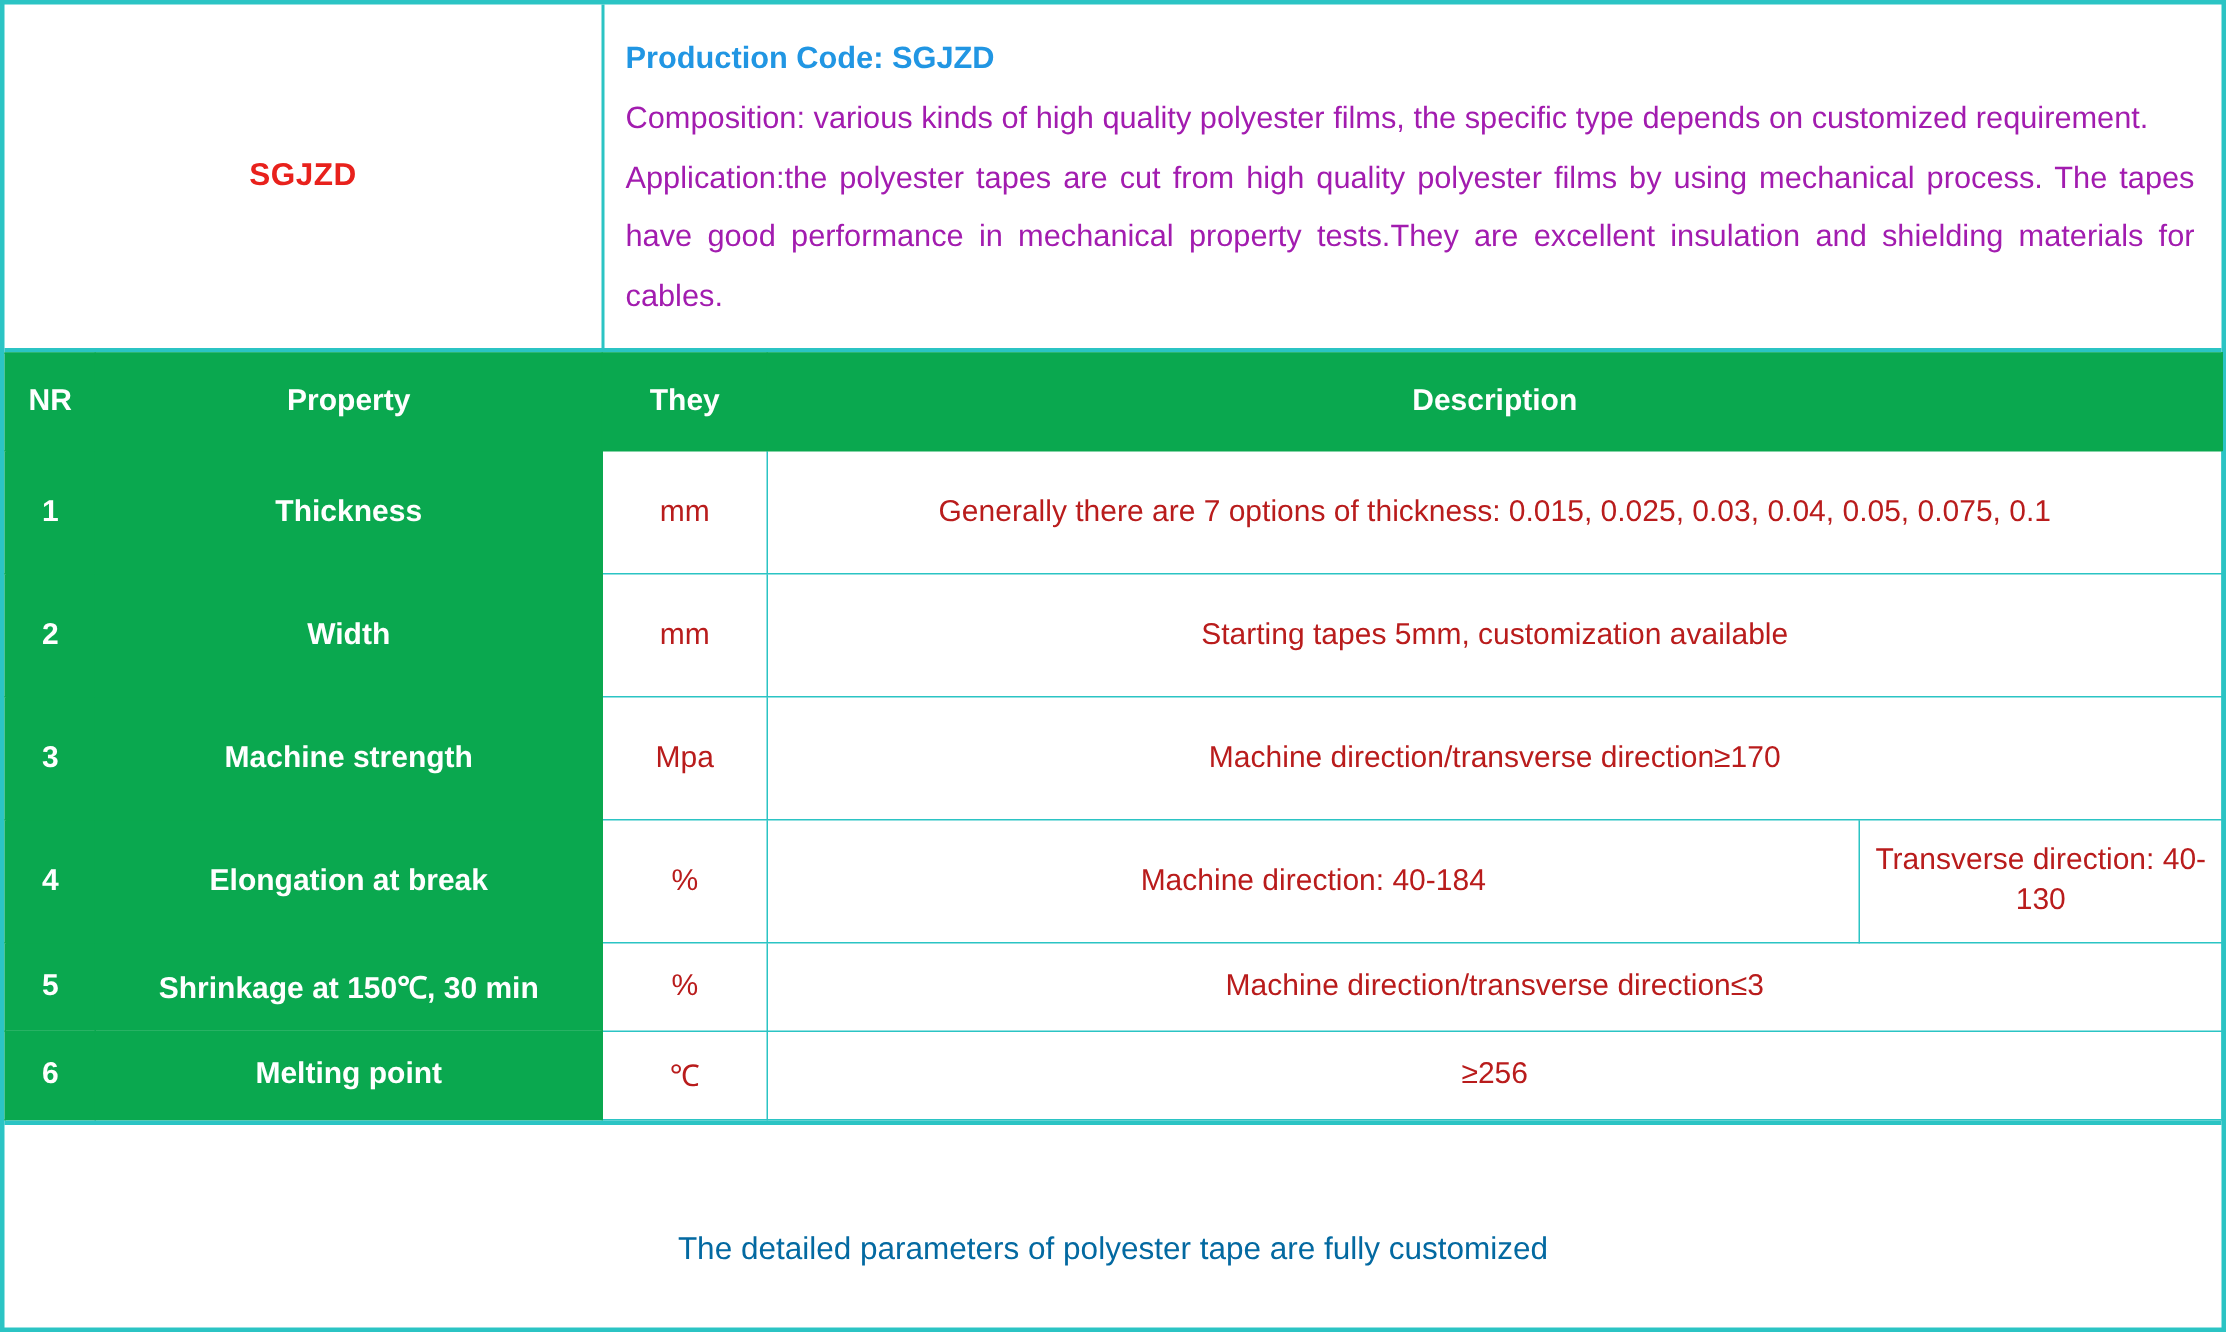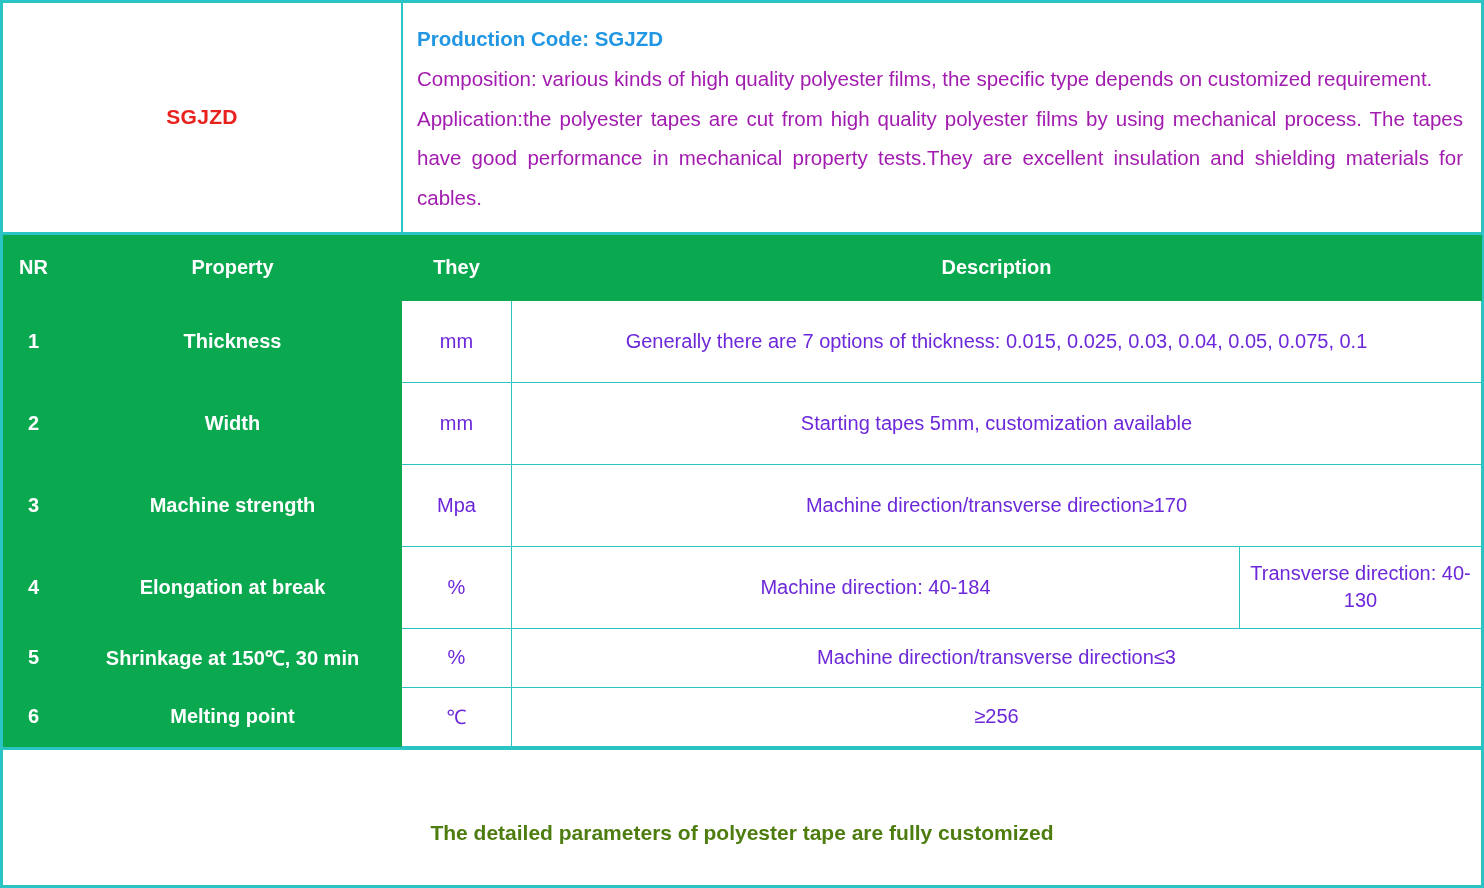--- a/index.html
+++ b/index.html
@@ -73,21 +73,21 @@
     width: 100%;
     border-collapse: collapse;
     table-layout: fixed;
   }
   table.spec th, table.spec td {
     border: 1px solid #2bc4c4;
     padding: 6px 8px;
     font-size: 20px;
     vertical-align: middle;
     text-align: center;
-    color: #6d28d9;
+    color: #b91c1c;
   }
   table.spec thead th {
     background: #0aa84f;
     color: #ffffff;
     font-weight: bold;
     font-size: 20px;
     border-color: #0aa84f;
     padding: 9px 4px;
   }
   table.spec td.green {
@@ -122,22 +122,22 @@
   .footer-note {
     box-sizing: border-box;
     border-top: 3px solid #2bc4c4;
     height: 170px;
     display: flex;
     align-items: center;
     justify-content: center;
     padding: 0 20px;
   }
   .footer-note span {
-    color: #4d7c0f;
-    font-weight: bold;
+    color: #0369a1;
+    font-weight: normal;
     font-size: 21px;
   }
 </style>
 </head>
 <body>
 
 <div class="sheet">
 
   <div class="header-block">
     <div class="header-code-cell">

